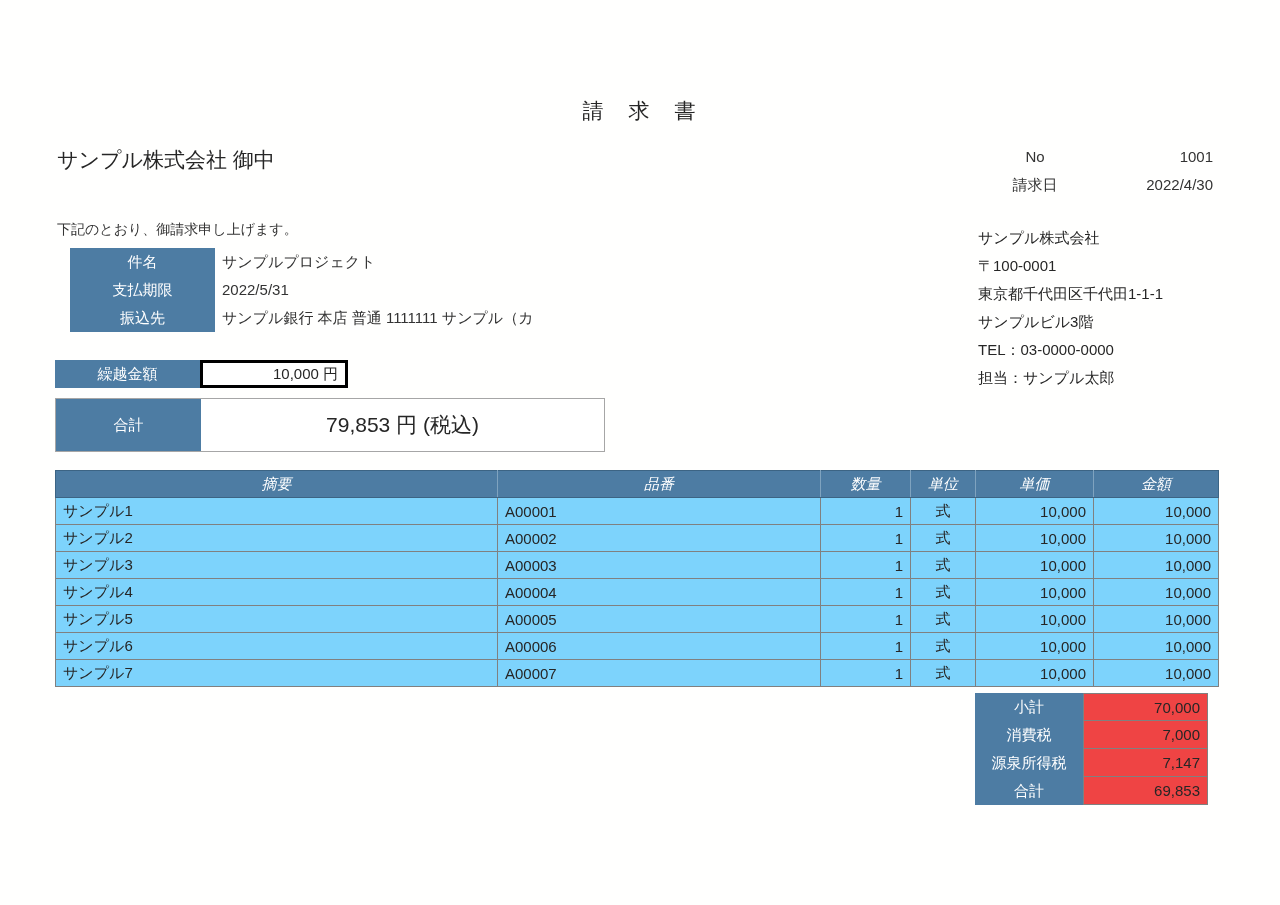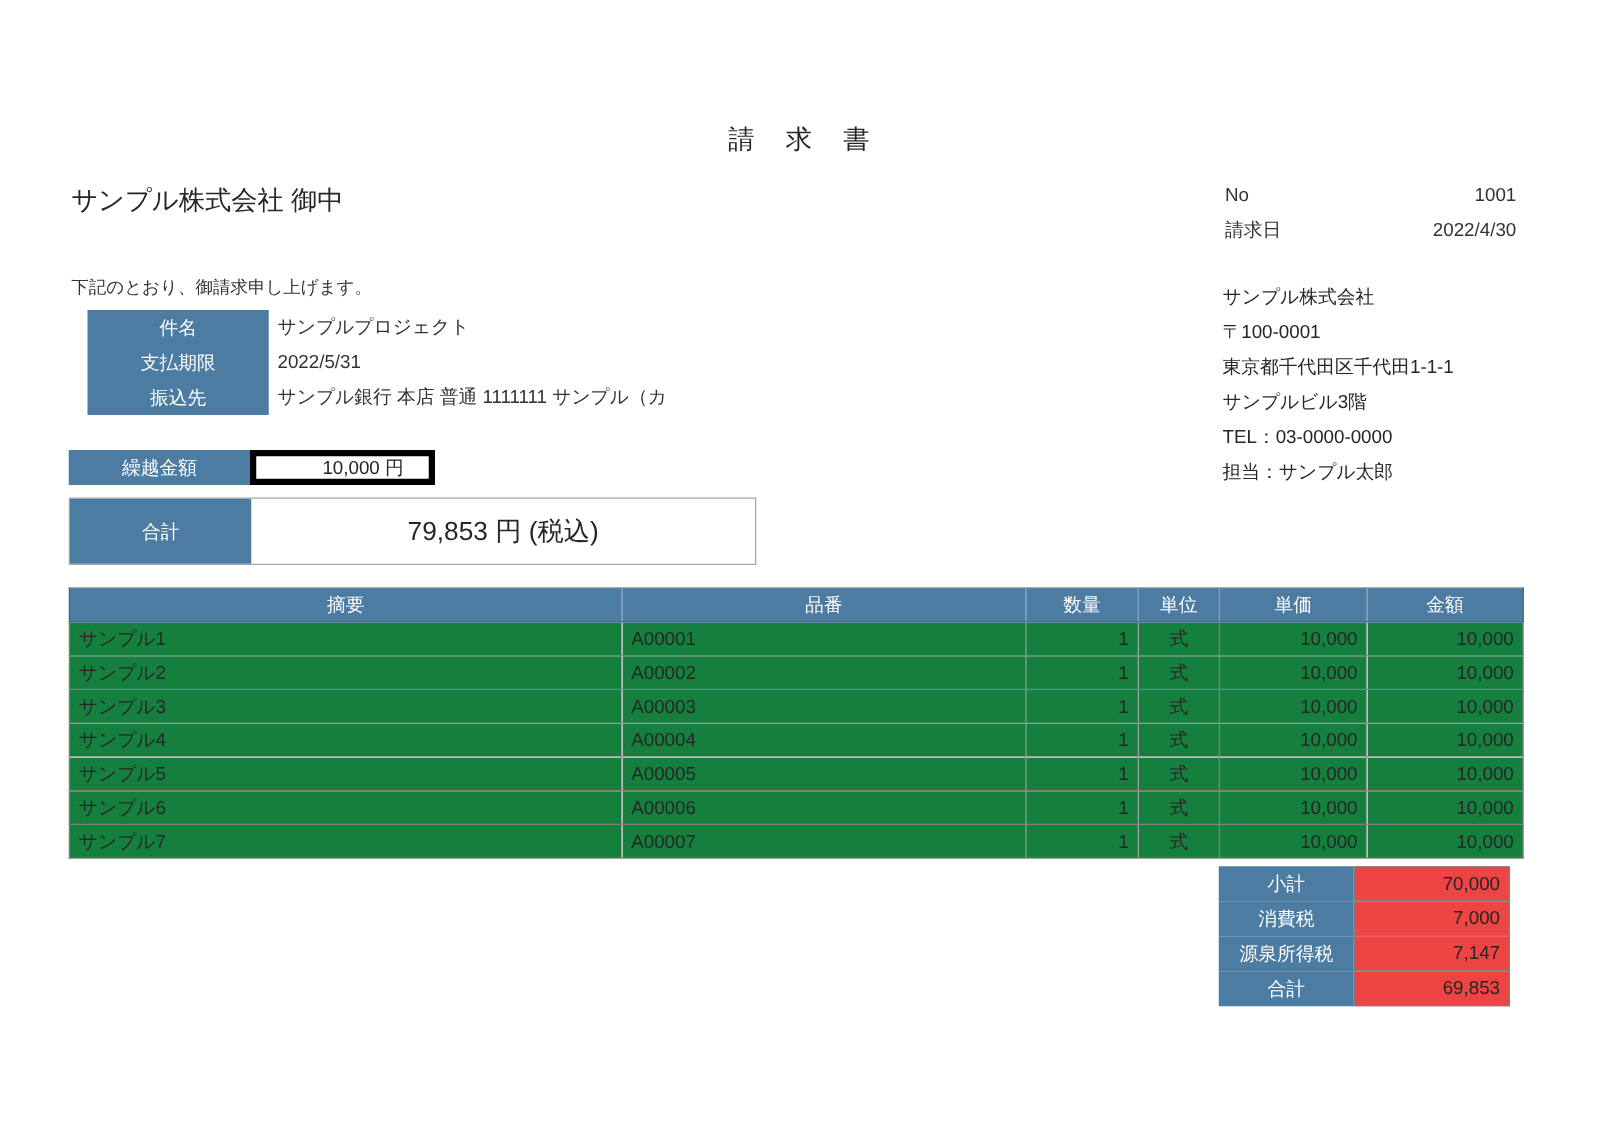--- a/index.html
+++ b/index.html
@@ -12,65 +12,65 @@
   .doc-title {
     position:absolute; top:97px; left:0; width:1280px;
     text-align:center; font-size:21px; font-weight:normal; color:#262626;
     letter-spacing:2px;
   }
   .recipient {
     position:absolute; top:146px; left:57px; font-size:21px; color:#262626;
   }
   .meta-block { position:absolute; top:146px; left:980px; width:233px; font-size:15px; }
   .meta-row { display:flex; height:28px; line-height:22px; }
-  .meta-label { width:110px; text-align:left; }
+  .meta-label { width:110px; text-align:center; }
   .meta-value { flex:1; text-align:right; }
   .greeting { position:absolute; top:221px; left:57px; font-size:14px; }
 
   .fields { position:absolute; top:248px; left:70px; width:560px; }
   .field-row { display:flex; height:28px; }
   .field-label {
     width:145px; background:var(--accent); color:#fff; font-size:15px;
     display:flex; align-items:center; justify-content:center;
   }
   .field-value { flex:1; font-size:15px; line-height:28px; padding-left:7px; white-space:nowrap; }
 
   .carryover { position:absolute; top:360px; left:55px; display:flex; height:28px; }
   .carryover-label {
     width:145px; background:var(--accent); color:#fff; font-size:15px;
     display:flex; align-items:center; justify-content:center;
   }
   .carryover-value {
-    width:148px; border:5px solid #000000; background:#fff; font-size:15px;
-    display:flex; align-items:center; justify-content:flex-end; padding-right:20px;
+    width:148px; border:3px solid #000000; background:#fff; font-size:15px;
+    display:flex; align-items:center; justify-content:flex-end; padding-right:7px;
     color:#262626;
   }
 
   .grand-total { position:absolute; top:398px; left:55px; width:550px; height:54px;
     border:1px solid #a6a6a6; display:flex; background:#fff; }
   .grand-total-label {
     width:145px; background:var(--accent); color:#fff; font-size:15px;
     display:flex; align-items:center; justify-content:center;
   }
   .grand-total-value {
     flex:1; font-size:21px; color:#262626;
     display:flex; align-items:center; justify-content:center;
   }
 
   .issuer { position:absolute; top:224px; left:978px; font-size:15px; line-height:28px; color:#262626; }
 
   .items { position:absolute; top:470px; left:55px; border-collapse:collapse; table-layout:fixed; width:1163px; }
   .items th {
     background:var(--accent); color:#fff; font-weight:normal; font-size:15px;
-    height:27px; border:1px solid #7fa3bf; border-top:1px solid #3c6484; border-bottom:1px solid #3c6484;
+    height:27px; border:1px solid #7fa3bf; border-top:1px solid #3c6484; border-bottom:1px solid #3c6484;font-style:italic;
   }
   .items th:first-child { border-left:1px solid #3c6484; }
   .items th:last-child { border-right:1px solid #3c6484; }
   .items td {
-    height:27px; border:1px solid #808080; background:#15803d; font-size:15px; color:#262626;
+    height:27px; border:1px solid #808080; background:#7dd3fc; font-size:15px; color:#262626;
     padding:0 7px; white-space:nowrap; overflow:hidden;
   }
   .items td.c-desc, .items td.c-code { text-align:left; }
   .items td.c-qty, .items td.c-price, .items td.c-amount { text-align:right; }
   .items td.c-unit { text-align:center; }
 
   .summary { position:absolute; top:693px; left:975px; width:243px; }
   .summary-row { display:flex; height:28px; }
   .summary-label {
     width:108px; background:var(--accent); color:#fff; font-size:15px;

